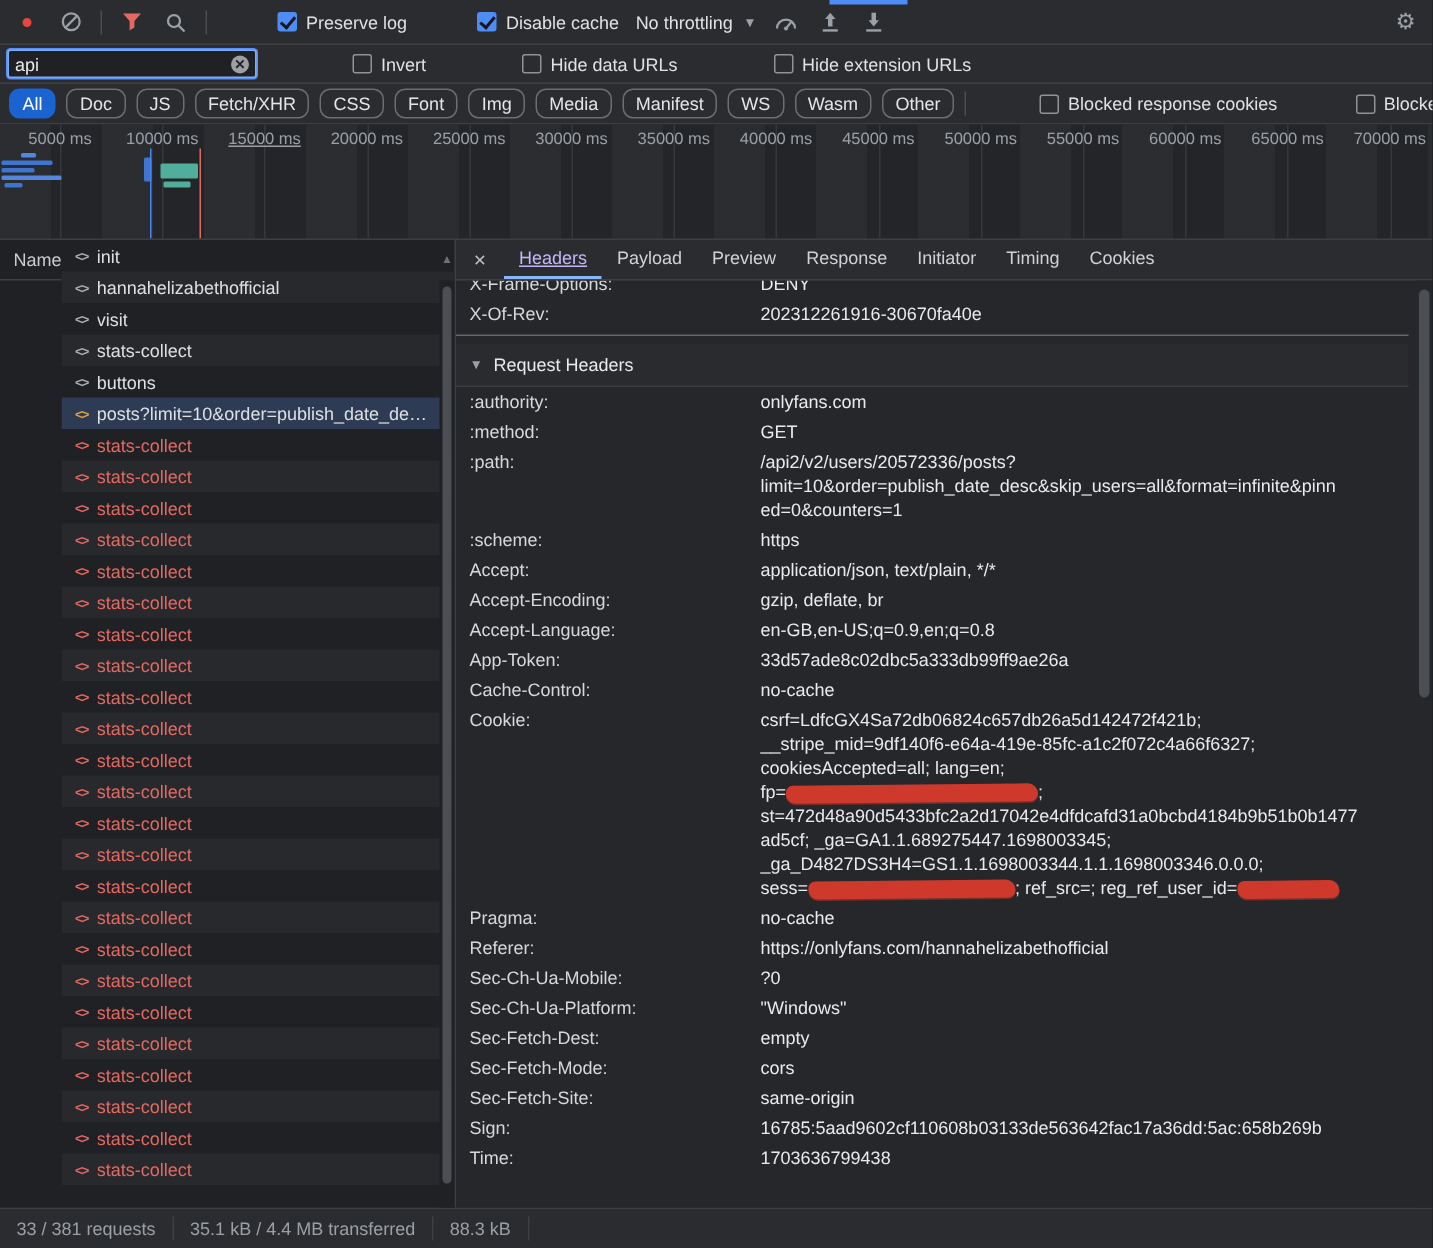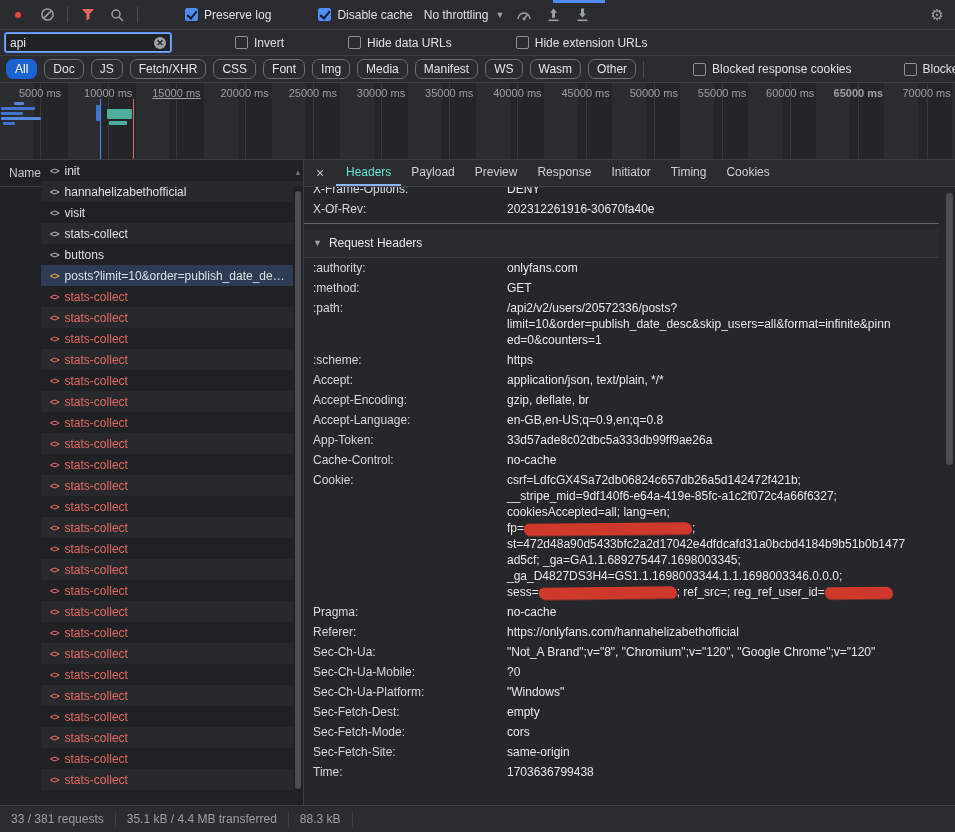--- a/index.html
+++ b/index.html
@@ -45,21 +45,21 @@
   .req.error .lbl,.req.error .req-icon{color:#e46962;}
   .req.selected{background:#2e3b54 !important;}
   .req.selected .req-icon{color:#e2a13c;}
   .left-scroll{position:absolute;right:0;top:27px;bottom:0;width:10px;background:#202124;}
   .left-thumb{position:absolute;left:2px;width:6px;top:4px;bottom:16px;background:#4b4e52;border-radius:3px;}
   .scroll-arrow{position:absolute;right:1px;top:-19px;color:#6d7074;font-size:8px;}
   .right{flex:1;display:flex;flex-direction:column;min-width:0;position:relative;background:#26272a;}
   .tabs{height:27px;display:flex;align-items:stretch;background:#2b2c2f;border-bottom:1px solid #3d4043;flex-shrink:0;}
   .tab-close{width:32px;display:flex;align-items:center;justify-content:center;color:#bdc1c6;font-size:14px;cursor:pointer;}
   .tab{display:flex;align-items:center;padding:0 10px;color:#cfd2d6;cursor:pointer;border-bottom:2px solid transparent;white-space:nowrap;}
-  .tab.active{color:#5eead4;border-bottom-color:#8ab4f8;}
+  .tab.active{color:#c4b5fd;border-bottom-color:#8ab4f8;text-decoration:underline;}
   .hdr-body{flex:1;overflow:hidden;padding-right:16px;line-height:16px;}
   .hdr-row{display:flex;padding:2px 0 2px 9px;}
   .hdr-name{width:194px;flex-shrink:0;color:#d6d9dc;}
   .hdr-val{flex:1;min-width:0;color:#e8eaed;white-space:pre-wrap;overflow-wrap:anywhere;}
   .clip-top{height:12px;overflow:hidden;}
   .clip-top .hdr-row{margin-top:-8px;}
   .divider{height:1px;background:#63666a;margin-top:4px;}
   .section-head{display:flex;align-items:center;gap:7px;padding:6px 9px;background:#2a2b2e;border-bottom:1px solid #3a3c3f;margin-top:5px;color:#e8eaed;cursor:pointer;}
   .tri{color:#9aa0a6;font-size:9px;}
   .right-scroll{position:absolute;right:0;top:27px;bottom:0;width:11px;background:#26272a;}
@@ -201,21 +201,21 @@
       <span class="tick" style="left: 517.4px;">40000 ms</span>
       <div class="gridline" style="left: 585.6px;"></div>
       <span class="tick" style="left: 585.6px;">45000 ms</span>
       <div class="gridline" style="left: 653.8px;"></div>
       <span class="tick" style="left: 653.8px;">50000 ms</span>
       <div class="gridline" style="left: 722px;"></div>
       <span class="tick" style="left: 722px;">55000 ms</span>
       <div class="gridline" style="left: 790.2px;"></div>
       <span class="tick" style="left: 790.2px;">60000 ms</span>
       <div class="gridline" style="left: 858.4px;"></div>
-      <span class="tick" style="left: 858.4px; font-weight: bold;">65000 ms</span>
+      <span class="tick" style="left: 858.4px;">65000 ms</span>
       <div class="gridline" style="left: 926.6px;"></div>
       <span class="tick" style="left: 926.6px;">70000 ms</span>
       <div class="ov-bar" style="left: 1px; top: 24px; width: 34px; height: 3px; background: rgb(63, 116, 209);"></div>
       <div class="ov-bar" style="left: 1px; top: 29px; width: 22px; height: 3px; background: rgb(63, 116, 209);"></div>
       <div class="ov-bar" style="left: 1px; top: 34px; width: 40px; height: 3px; background: rgb(82, 134, 223);"></div>
       <div class="ov-bar" style="left: 3px; top: 39px; width: 12px; height: 3px; background: rgb(63, 116, 209);"></div>
       <div class="ov-bar" style="left: 14px; top: 19px; width: 10px; height: 3px; background: rgb(82, 134, 223);"></div>
       <div class="ov-bar" style="left: 96px; top: 22px; width: 5px; height: 16px; background: rgb(63, 116, 209);"></div>
       <div class="ov-bar" style="left: 107px; top: 26px; width: 25px; height: 10px; background: rgb(79, 174, 156);"></div>
       <div class="ov-bar" style="left: 109px; top: 38px; width: 18px; height: 4px; background: rgb(79, 174, 156);"></div>
@@ -439,42 +439,42 @@
             </div>
             <div class="hdr-row">
               <span class="hdr-name">Pragma:</span>
               <span class="hdr-val">no-cache</span>
             </div>
             <div class="hdr-row">
               <span class="hdr-name">Referer:</span>
               <span class="hdr-val">https://onlyfans.com/hannahelizabethofficial</span>
             </div>
             <div class="hdr-row">
-              <span class="hdr-name">Sec-Ch-Ua:</span>
-              <span class="hdr-val">"Not_A Brand";v="8", "Chromium";v="120", "Google Chrome";v="120"</span>
-            </div>
-            <div class="hdr-row">
               <span class="hdr-name">Sec-Ch-Ua-Mobile:</span>
               <span class="hdr-val">?0</span>
             </div>
             <div class="hdr-row">
               <span class="hdr-name">Sec-Ch-Ua-Platform:</span>
               <span class="hdr-val">"Windows"</span>
             </div>
             <div class="hdr-row">
               <span class="hdr-name">Sec-Fetch-Dest:</span>
               <span class="hdr-val">empty</span>
             </div>
             <div class="hdr-row">
               <span class="hdr-name">Sec-Fetch-Mode:</span>
               <span class="hdr-val">cors</span>
             </div>
             <div class="hdr-row">
               <span class="hdr-name">Sec-Fetch-Site:</span>
               <span class="hdr-val">same-origin</span>
+            </div>
+            <div class="hdr-row">
+              <span class="hdr-name">Sign:</span>
+              <span class="hdr-val">16785:5aad9602cf110608b03133de563642fac17a36dd:5ac:658b269b</span>
             </div>
             <div class="hdr-row">
               <span class="hdr-name">Time:</span>
               <span class="hdr-val">1703636799438</span>
             </div>
           </div>
       </div>
       <div class="right-scroll">
         <div class="right-thumb"></div>
       </div>

